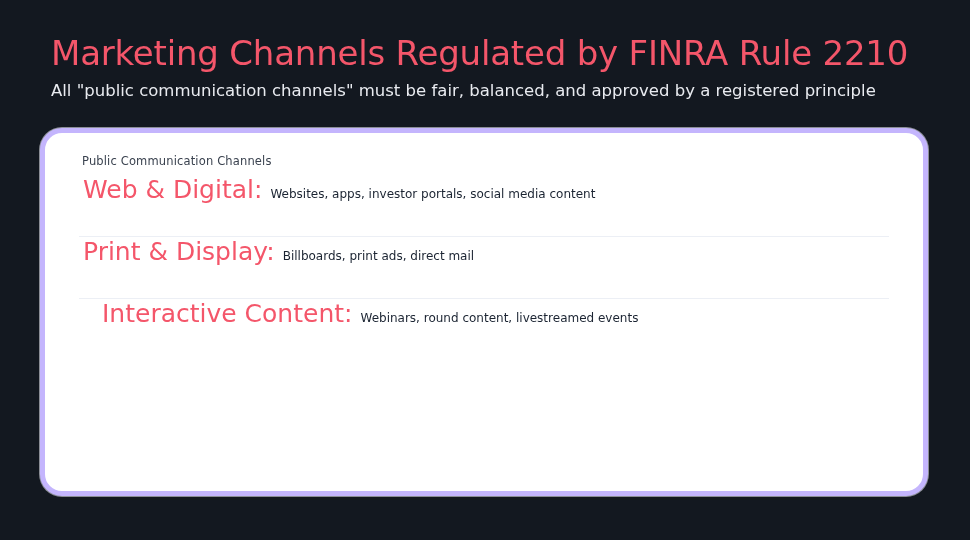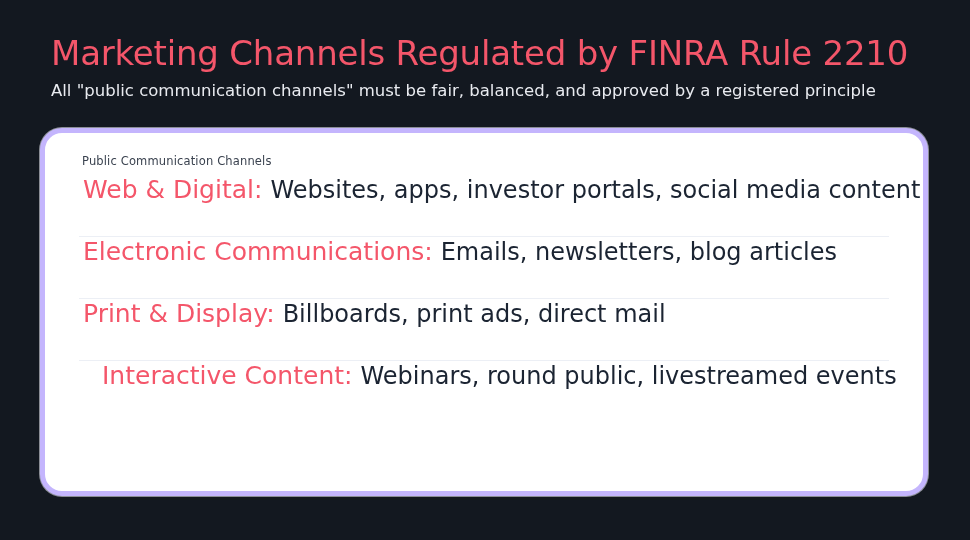--- a/index.html
+++ b/index.html
@@ -108,21 +108,21 @@
   .row-label {
     font-size: 25px;
     line-height: 30px;
     color: #f4566a;
     font-weight: 400;
     white-space: nowrap;
     flex: 0 0 auto;
   }
 
   .row-desc {
-    font-size: 24px;
+    font-size: 12px;
     line-height: 26px;
     color: #1b2432;
     font-weight: 400;
     white-space: nowrap;
     margin-left: 8px;
     flex: 0 0 auto;
   }
 </style>
 </head>
 <body>
@@ -139,38 +139,32 @@
 
     <div class="rows">
 
       <div class="row">
         <div class="row-inner">
           <span class="row-label">Web &amp; Digital:</span>
           <span class="row-desc">Websites, apps, investor portals, social media content</span>
         </div>
       </div>
 
-      <div class="row">
-        <div class="row-inner">
-          <span class="row-label">Electronic Communications:</span>
-          <span class="row-desc">Emails, newsletters, blog articles</span>
-        </div>
-      </div>
 
 
       <div class="row">
         <div class="row-inner">
           <span class="row-label">Print &amp; Display:</span>
           <span class="row-desc">Billboards, print ads, direct mail</span>
         </div>
       </div>
 
       <div class="row">
         <div class="row-inner">
           <span class="row-label">Interactive Content:</span>
-          <span class="row-desc">Webinars, round public, livestreamed events</span>
+          <span class="row-desc">Webinars, round content, livestreamed events</span>
         </div>
       </div>
 
     </div>
   </div>
 
 </div>
 
 </body></html>

